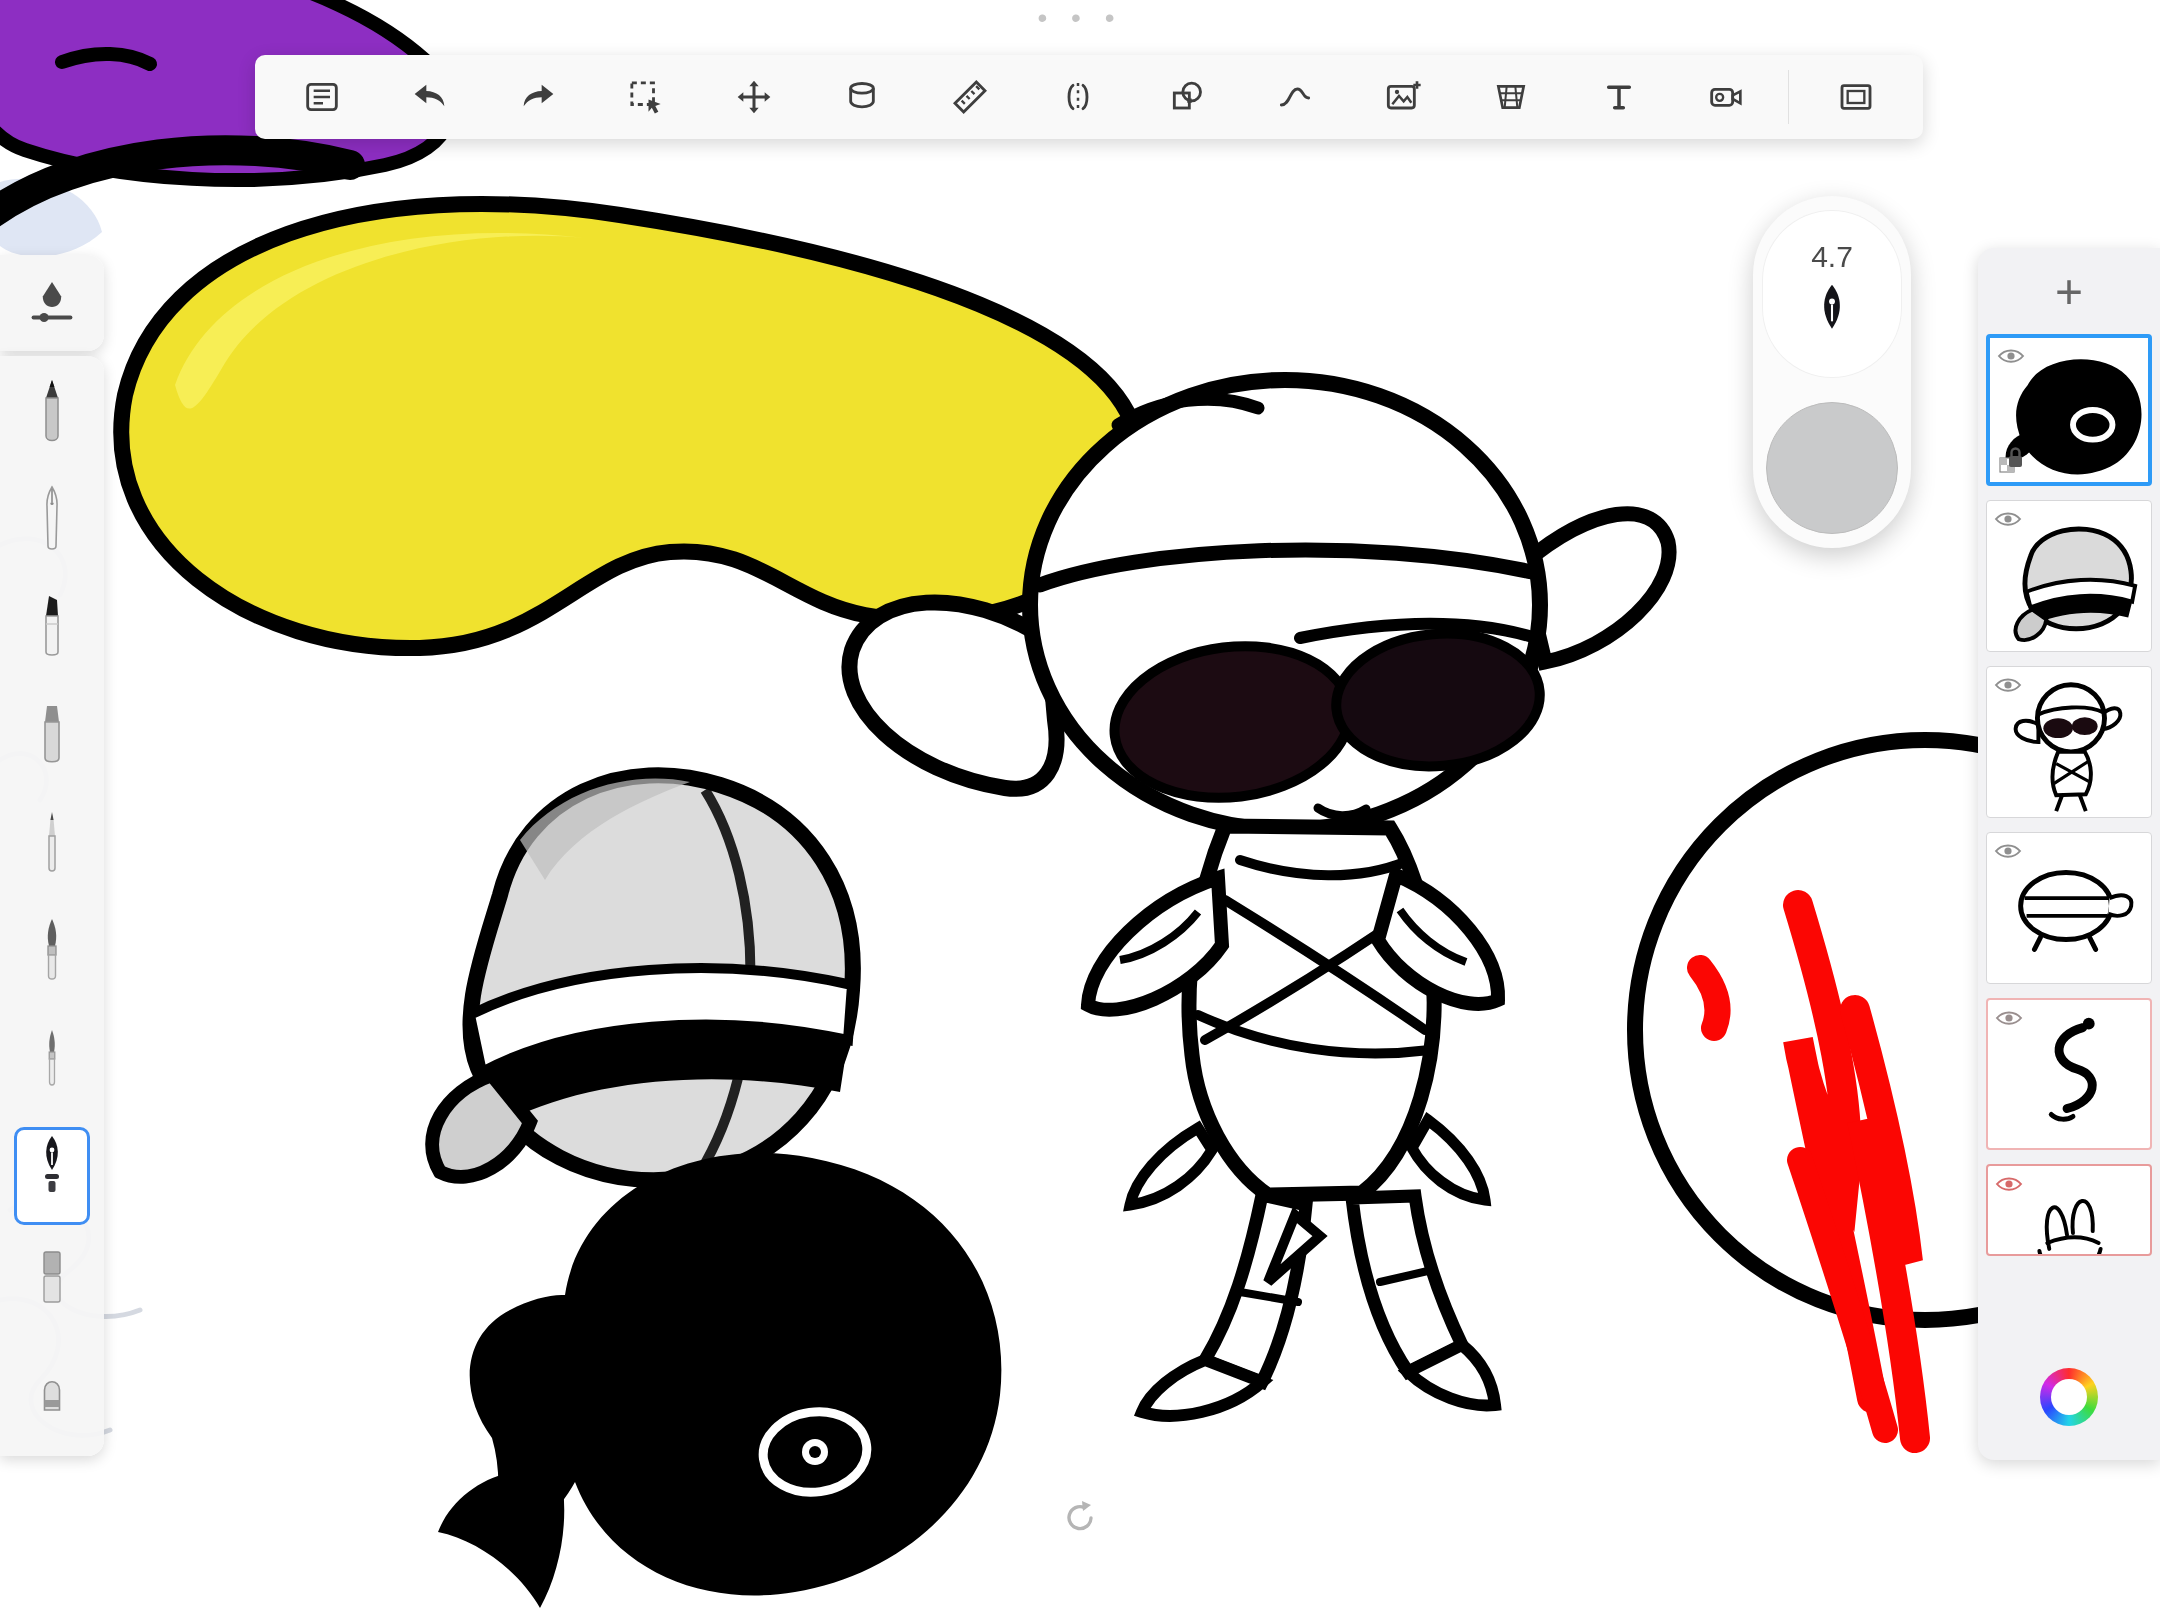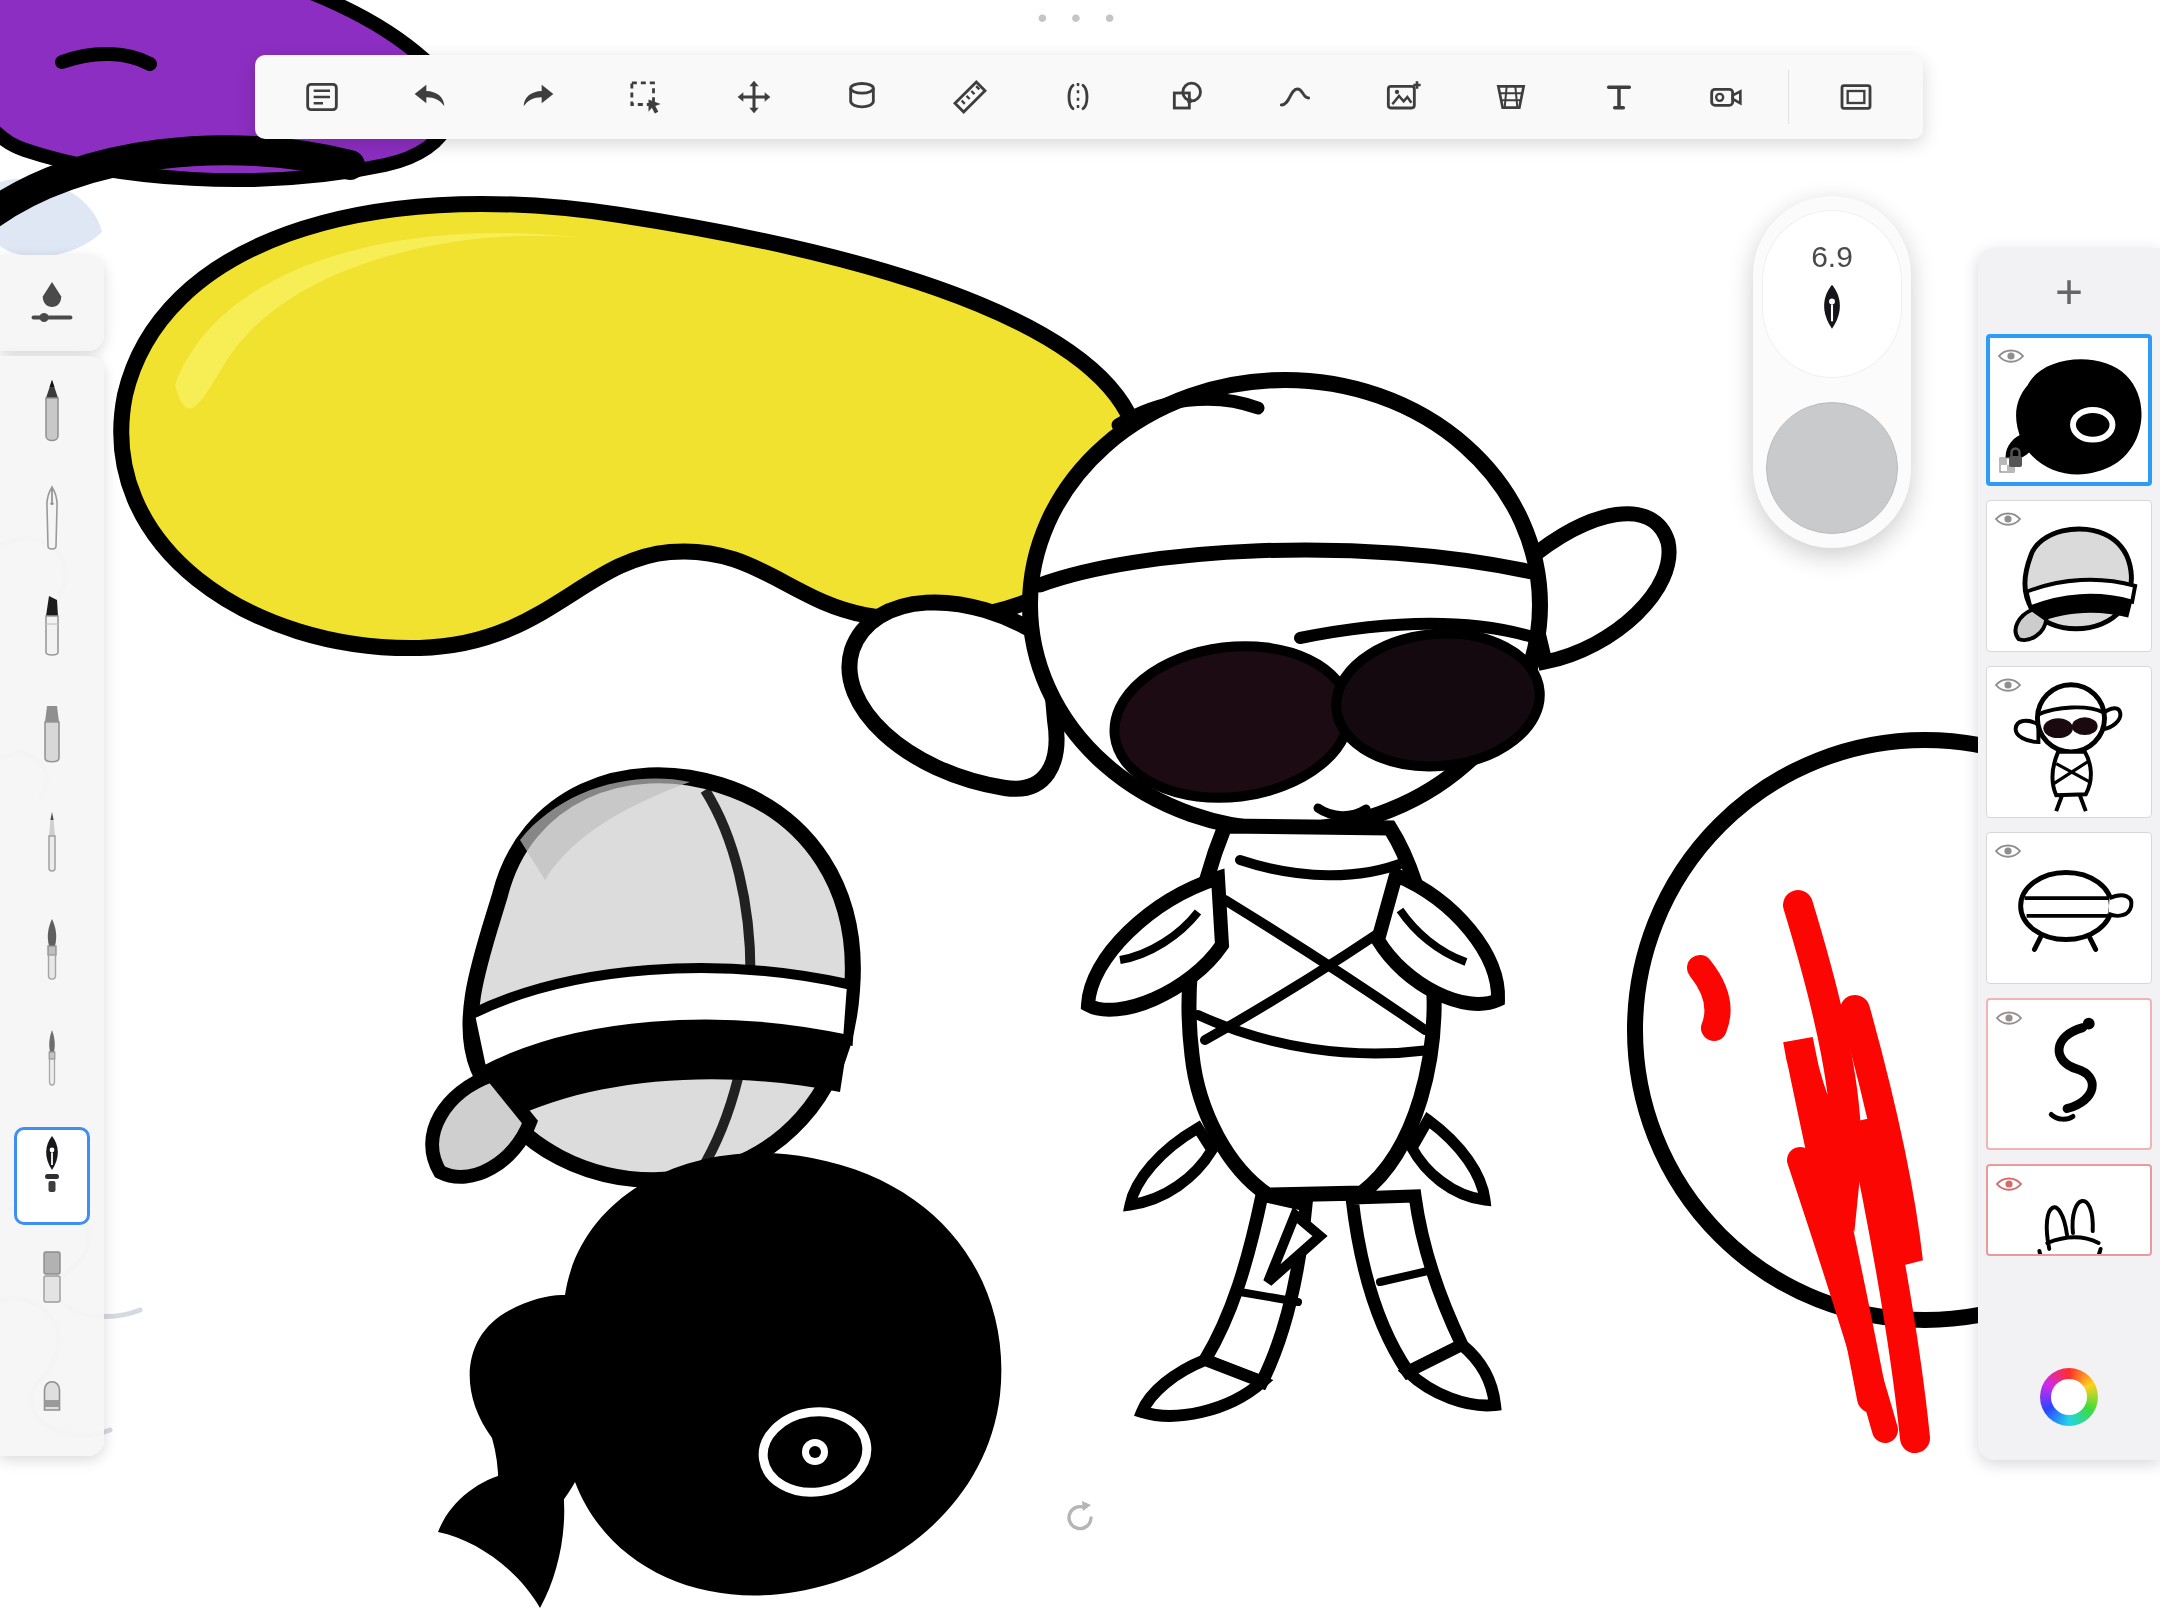--- a/index.html
+++ b/index.html
@@ -330,21 +330,21 @@
     <div class="brush-item">
       <svg viewBox="0 0 40 92">
         <path d="M12.5,64 V44 C12.5,33 27.5,33 27.5,44 V64 Z" fill="#dedede" stroke="#909090" stroke-width="1.6"></path>
         <rect x="12.5" y="54" width="15" height="7" fill="#9a9a9a"></rect>
       </svg>
     </div>
   </div>
 
   <div class="brush-hud">
     <div class="hud-top">
-      <div class="hud-size">6.9</div>
+      <div class="hud-size">4.7</div>
       <svg class="hud-nib" viewBox="0 0 44 64">
         <path d="M22,4 C31,15 33,30 22,46 C11,30 13,15 22,4 Z" fill="#141419"></path>
         <circle cx="22" cy="20" r="2.8" fill="#fff"></circle>
         <path d="M22,23 V39" stroke="#fff" stroke-width="2"></path>
       </svg>
     </div>
     <div class="hud-color"></div>
   </div>
 
   <div class="layers-panel">

